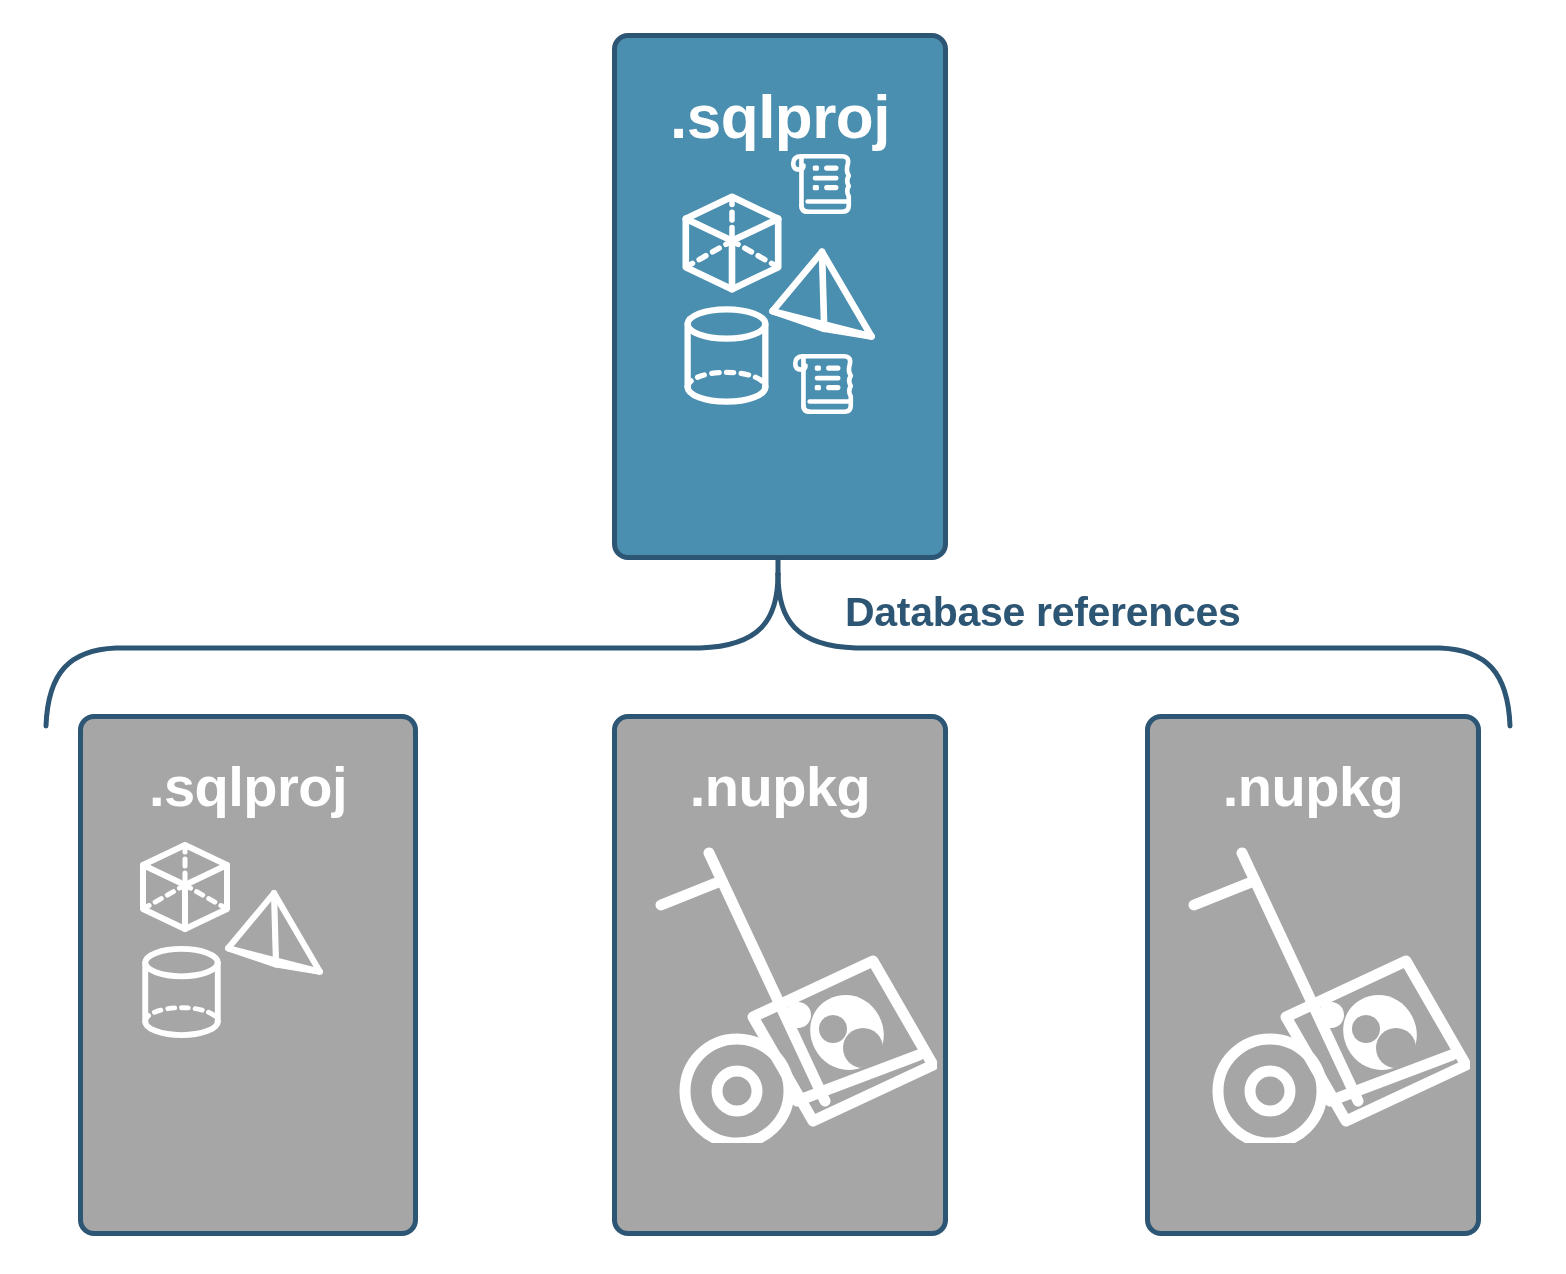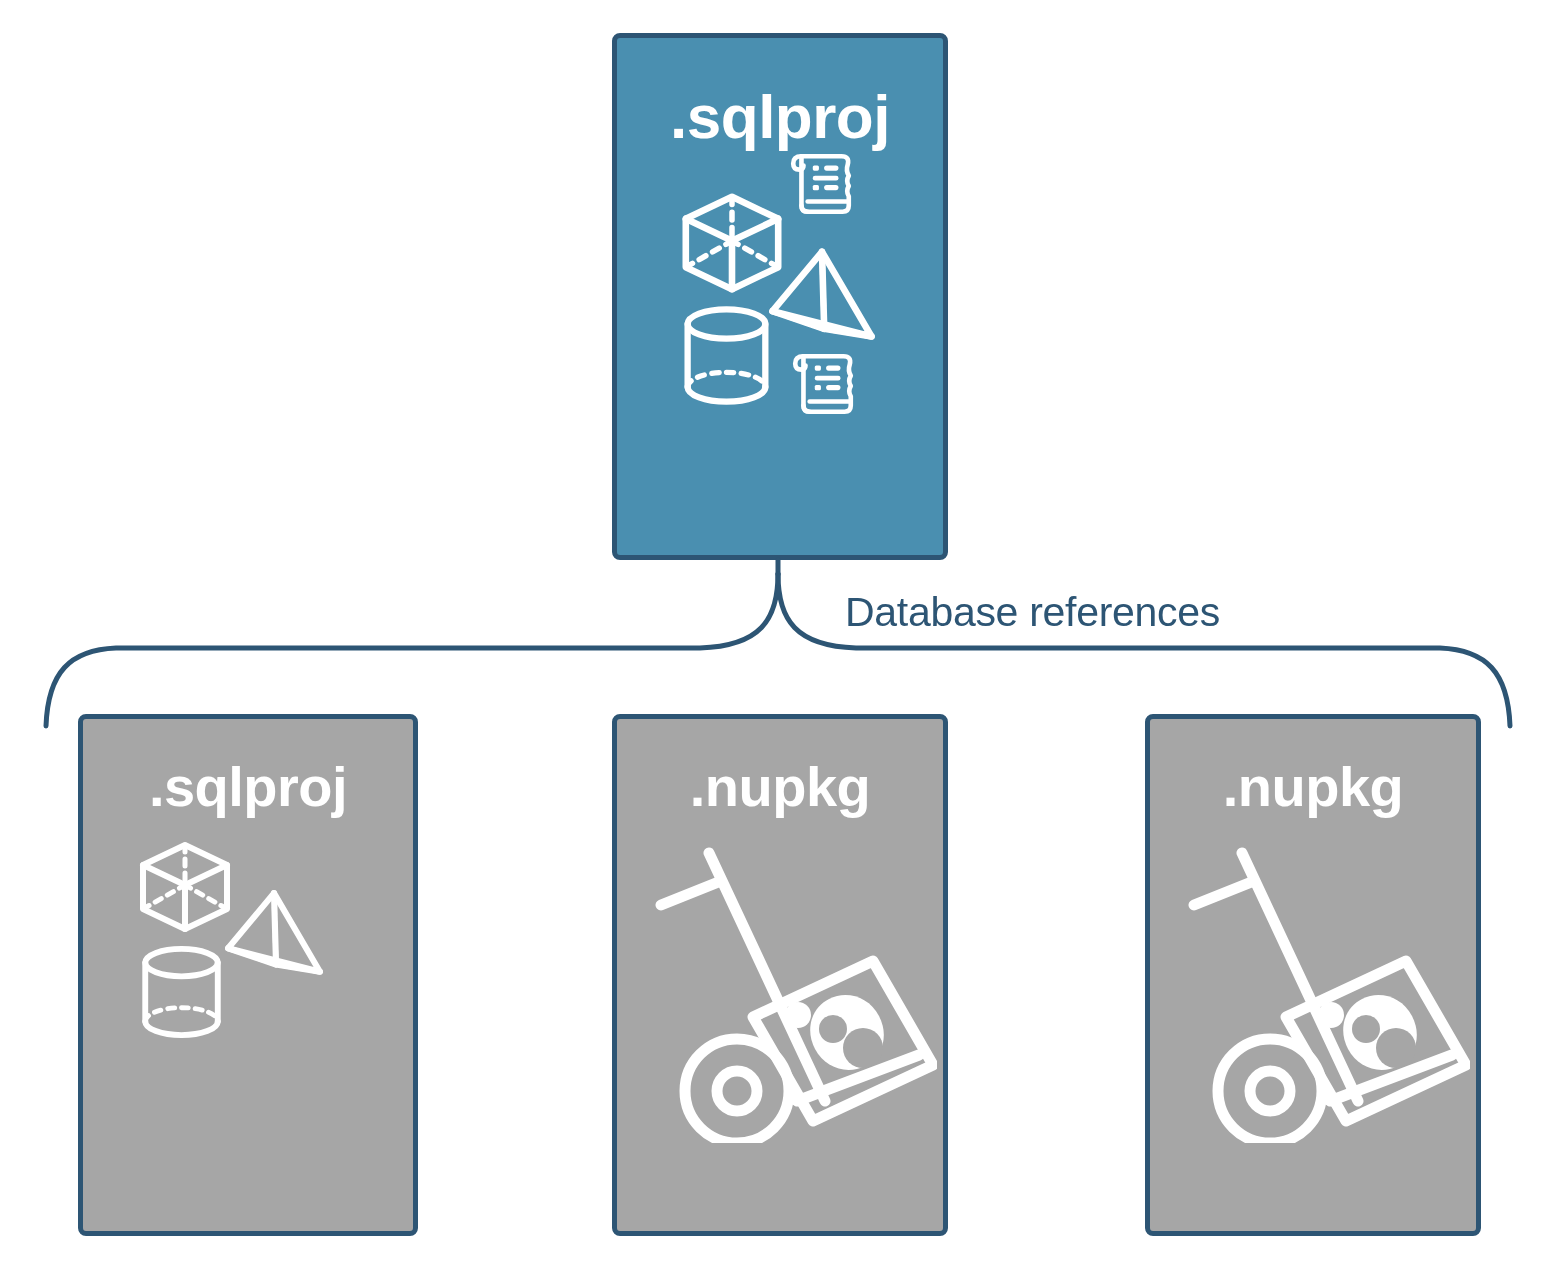--- a/index.html
+++ b/index.html
@@ -15,21 +15,21 @@
     position: relative;
     width: 1566px;
     height: 1274px;
     background: #ffffff;
     overflow: hidden;
   }
   .node {
     position: absolute;
     box-sizing: border-box;
     border: 5px solid #2d5574;
-    border-radius: 8px;
+    border-radius: 16px;
     display: flex;
     flex-direction: column;
     align-items: center;
   }
   .node-primary {
     background: #4a8fb0;
   }
   .node-secondary {
     background: #a6a6a6;
   }
@@ -66,21 +66,21 @@
     width: 1566px;
     height: 1274px;
     pointer-events: none;
   }
   #connector-label {
     position: absolute;
     left: 845px;
     top: 589px;
     color: #2d5574;
     font-size: 41px;
-    font-weight: normal;
+    font-weight: bold;
     letter-spacing: -0.3px;
     white-space: nowrap;
     font-family: "Liberation Sans", sans-serif;
   }
 </style>
 </head>
 <body>
 
 <div id="canvas">
 

